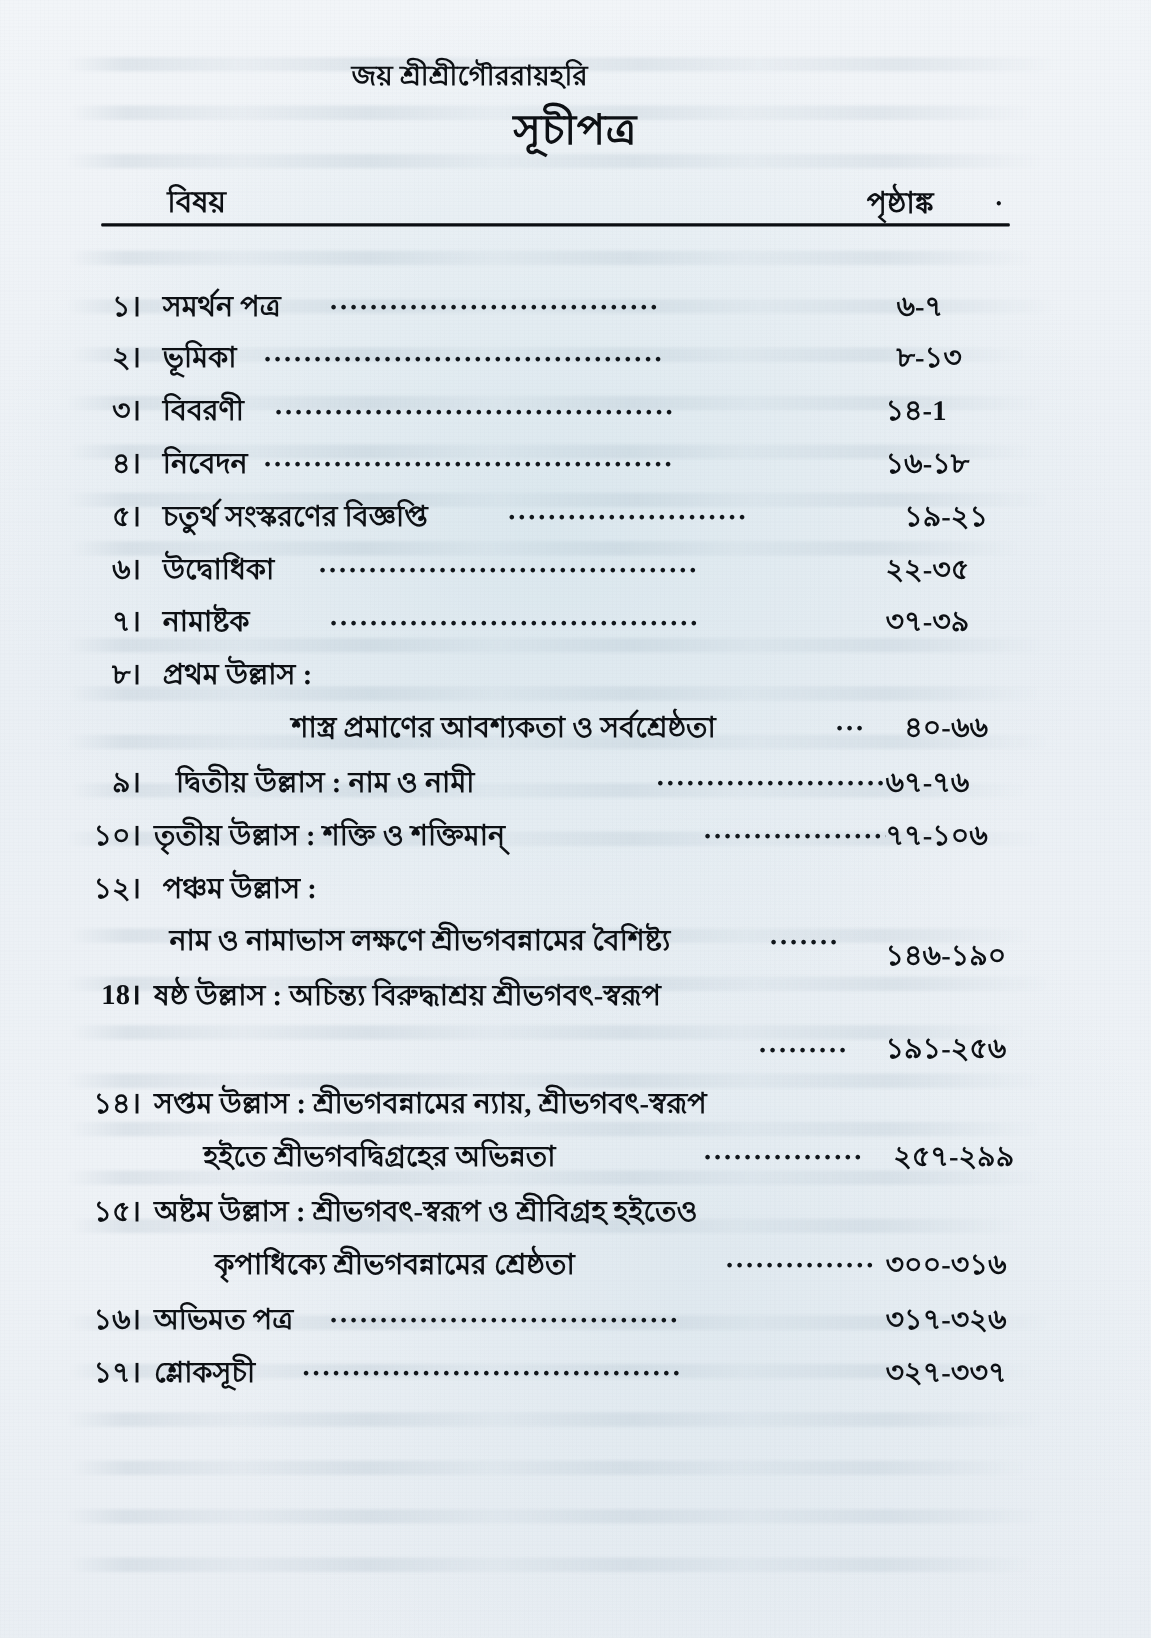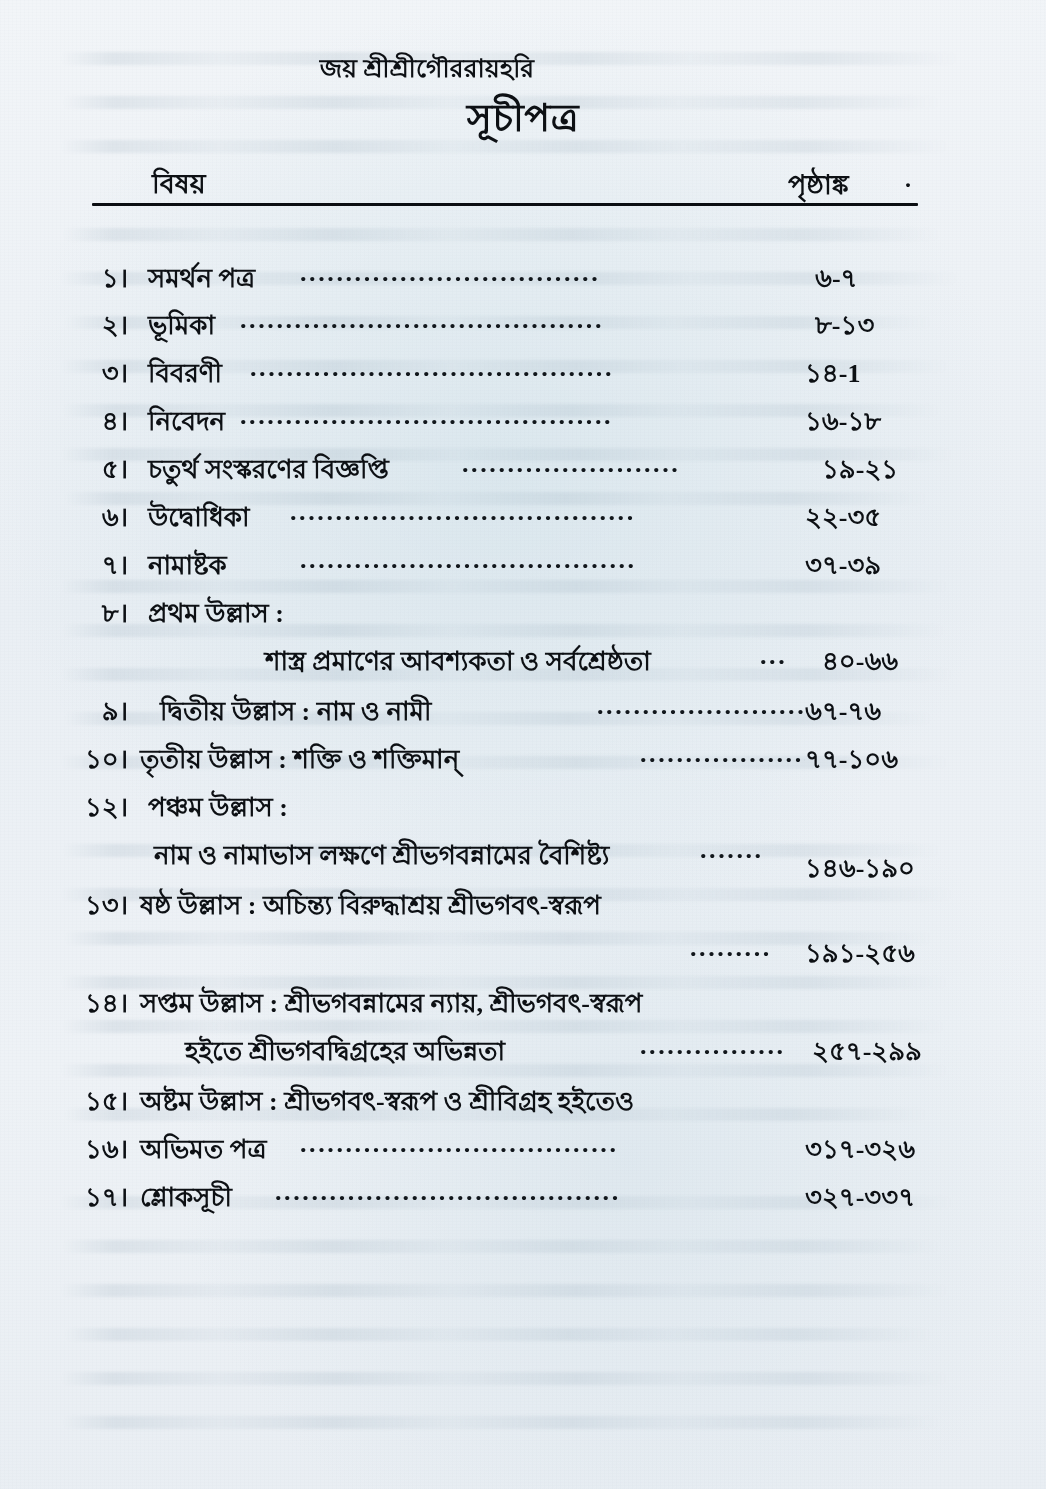--- a/index.html
+++ b/index.html
@@ -295,21 +295,21 @@
           <span class="label" style="left: 148px;">পঞ্চম উল্লাস :</span>
         </div>
         <div class="line tall" style="height: 50px;">
           <span class="label" style="left: 130px; margin-left: 24px;">নাম ও নামাভাস লক্ষণে শ্রীভগবন্নামের বৈশিষ্ট্য</span>
           <span class="leader" style="left: 700px; width: 92px;">.......</span>
           <span class="pages" style="left: 805px; margin-top: 13px;">১৪৬-১৯০</span>
         </div>
       </div>
       <div class="entry">
         <div class="line" style="height: 48px;">
-          <span class="serial">১৩।</span>
+          <span class="serial">18।</span>
           <span class="label" style="left: 140px;">ষষ্ঠ উল্লাস : অচিন্ত্য বিরুদ্ধাশ্রয় শ্রীভগবৎ-স্বরূপ</span>
         </div>
         <div class="line tall" style="height: 50px;">
           <span class="leader" style="left: 690px; width: 110px;">.........</span>
           <span class="pages" style="left: 805px;">১৯১-২৫৬</span>
         </div>
       </div>
       <div class="entry">
         <div class="line" style="height: 48px;">
           <span class="serial">১৪।</span>
@@ -318,20 +318,25 @@
         <div class="line tall" style="height: 50px;">
           <span class="label" style="left: 185px;">হইতে শ্রীভগবদ্বিগ্রহের অভিন্নতা</span>
           <span class="leader" style="left: 640px; width: 160px;">................</span>
           <span class="pages" style="left: 812px;">২৫৭-২৯৯</span>
         </div>
       </div>
       <div class="entry">
         <div class="line" style="height: 48px;">
           <span class="serial">১৫।</span>
           <span class="label" style="left: 140px;">অষ্টম উল্লাস : শ্রীভগবৎ-স্বরূপ ও শ্রীবিগ্রহ হইতেও</span>
+        </div>
+        <div class="line tall" style="height: 50px;">
+          <span class="label" style="left: 195px;">কৃপাধিক্যে শ্রীভগবন্নামের শ্রেষ্ঠতা</span>
+          <span class="leader" style="left: 660px; width: 145px;">...............</span>
+          <span class="pages" style="left: 805px;">৩০০-৩১৬</span>
         </div>
       </div>
       <div class="entry">
         <div class="line" style="height: 48px;">
           <span class="serial">১৬।</span>
           <span class="label" style="left: 140px;">অভিমত পত্র</span>
           <span class="leader" style="left: 300px; width: 505px;">...................................</span>
           <span class="pages" style="left: 805px;">৩১৭-৩২৬</span>
         </div>
       </div>

